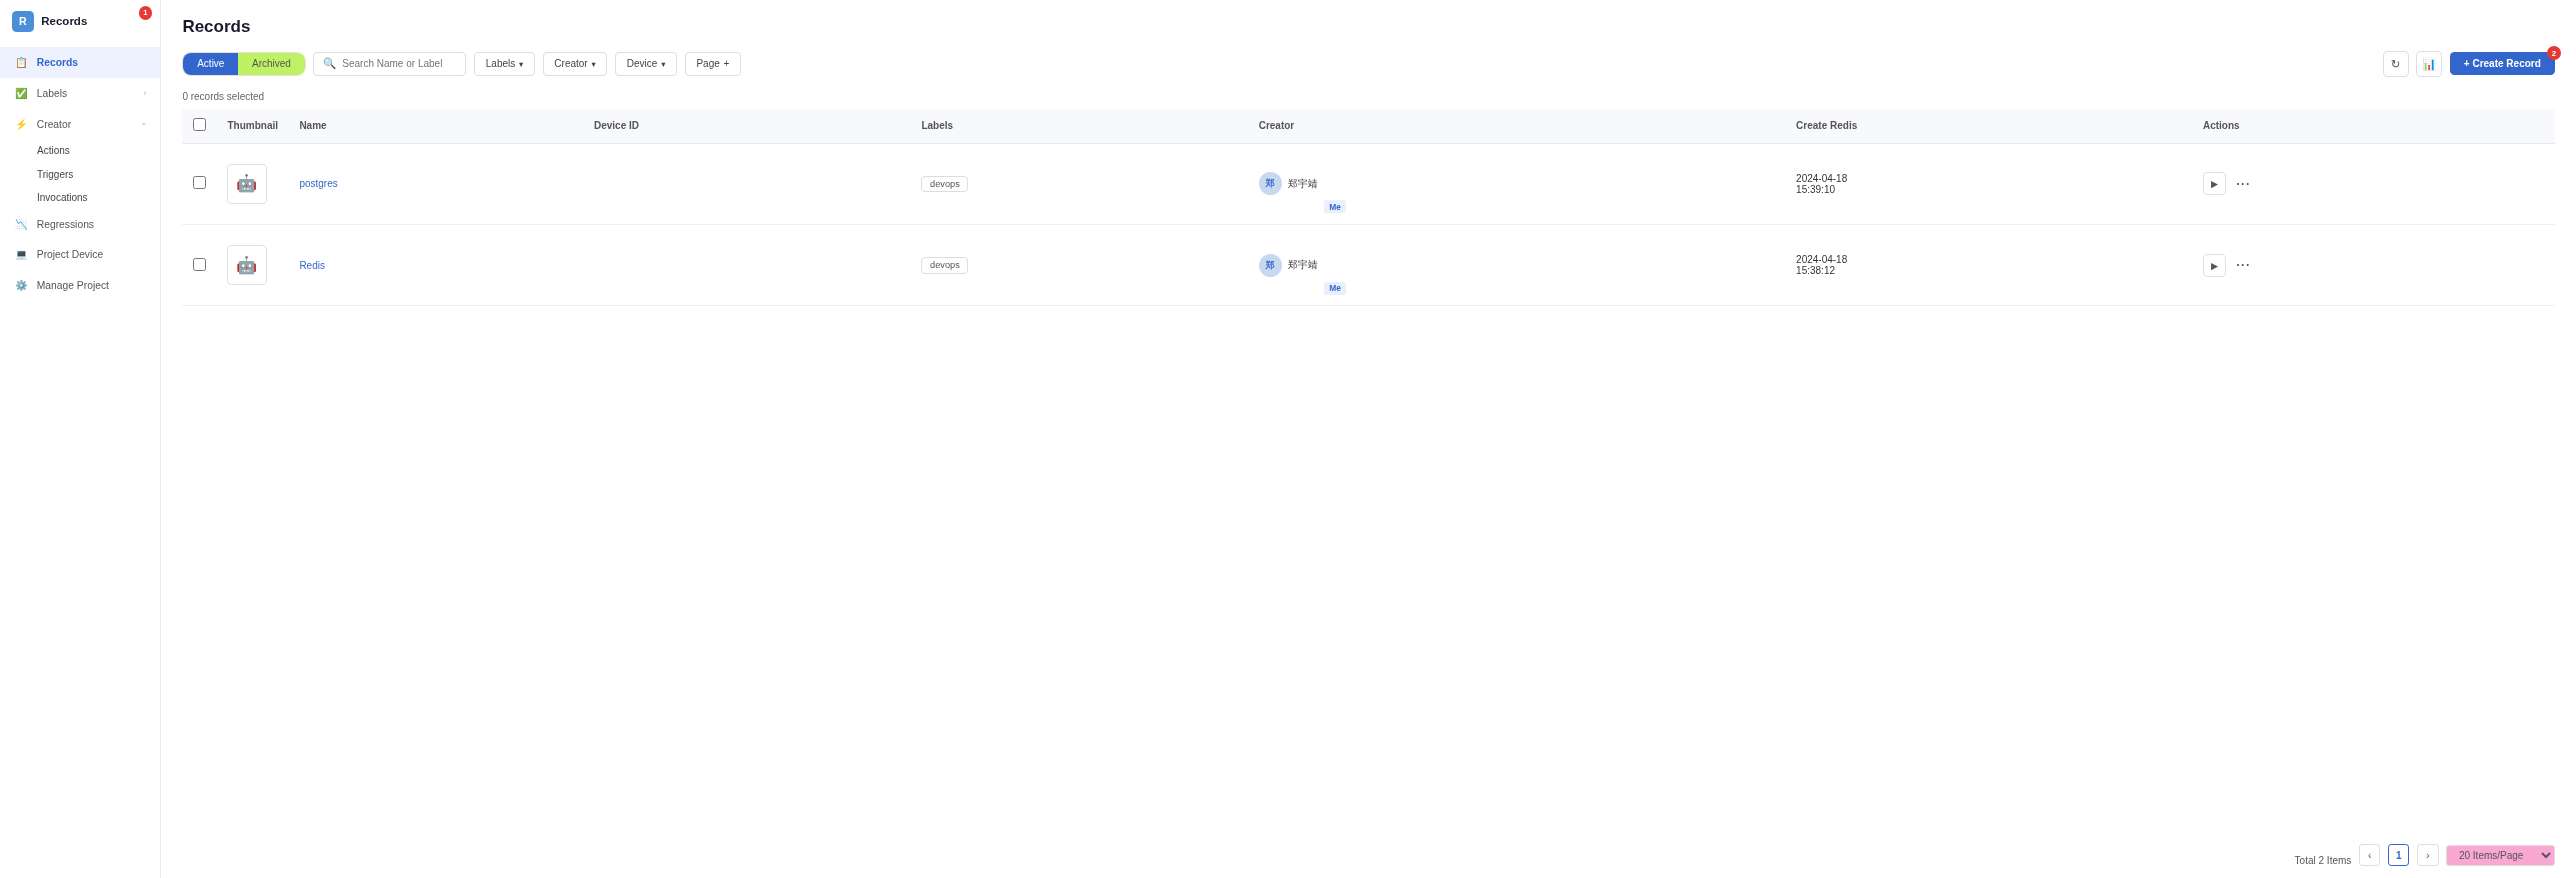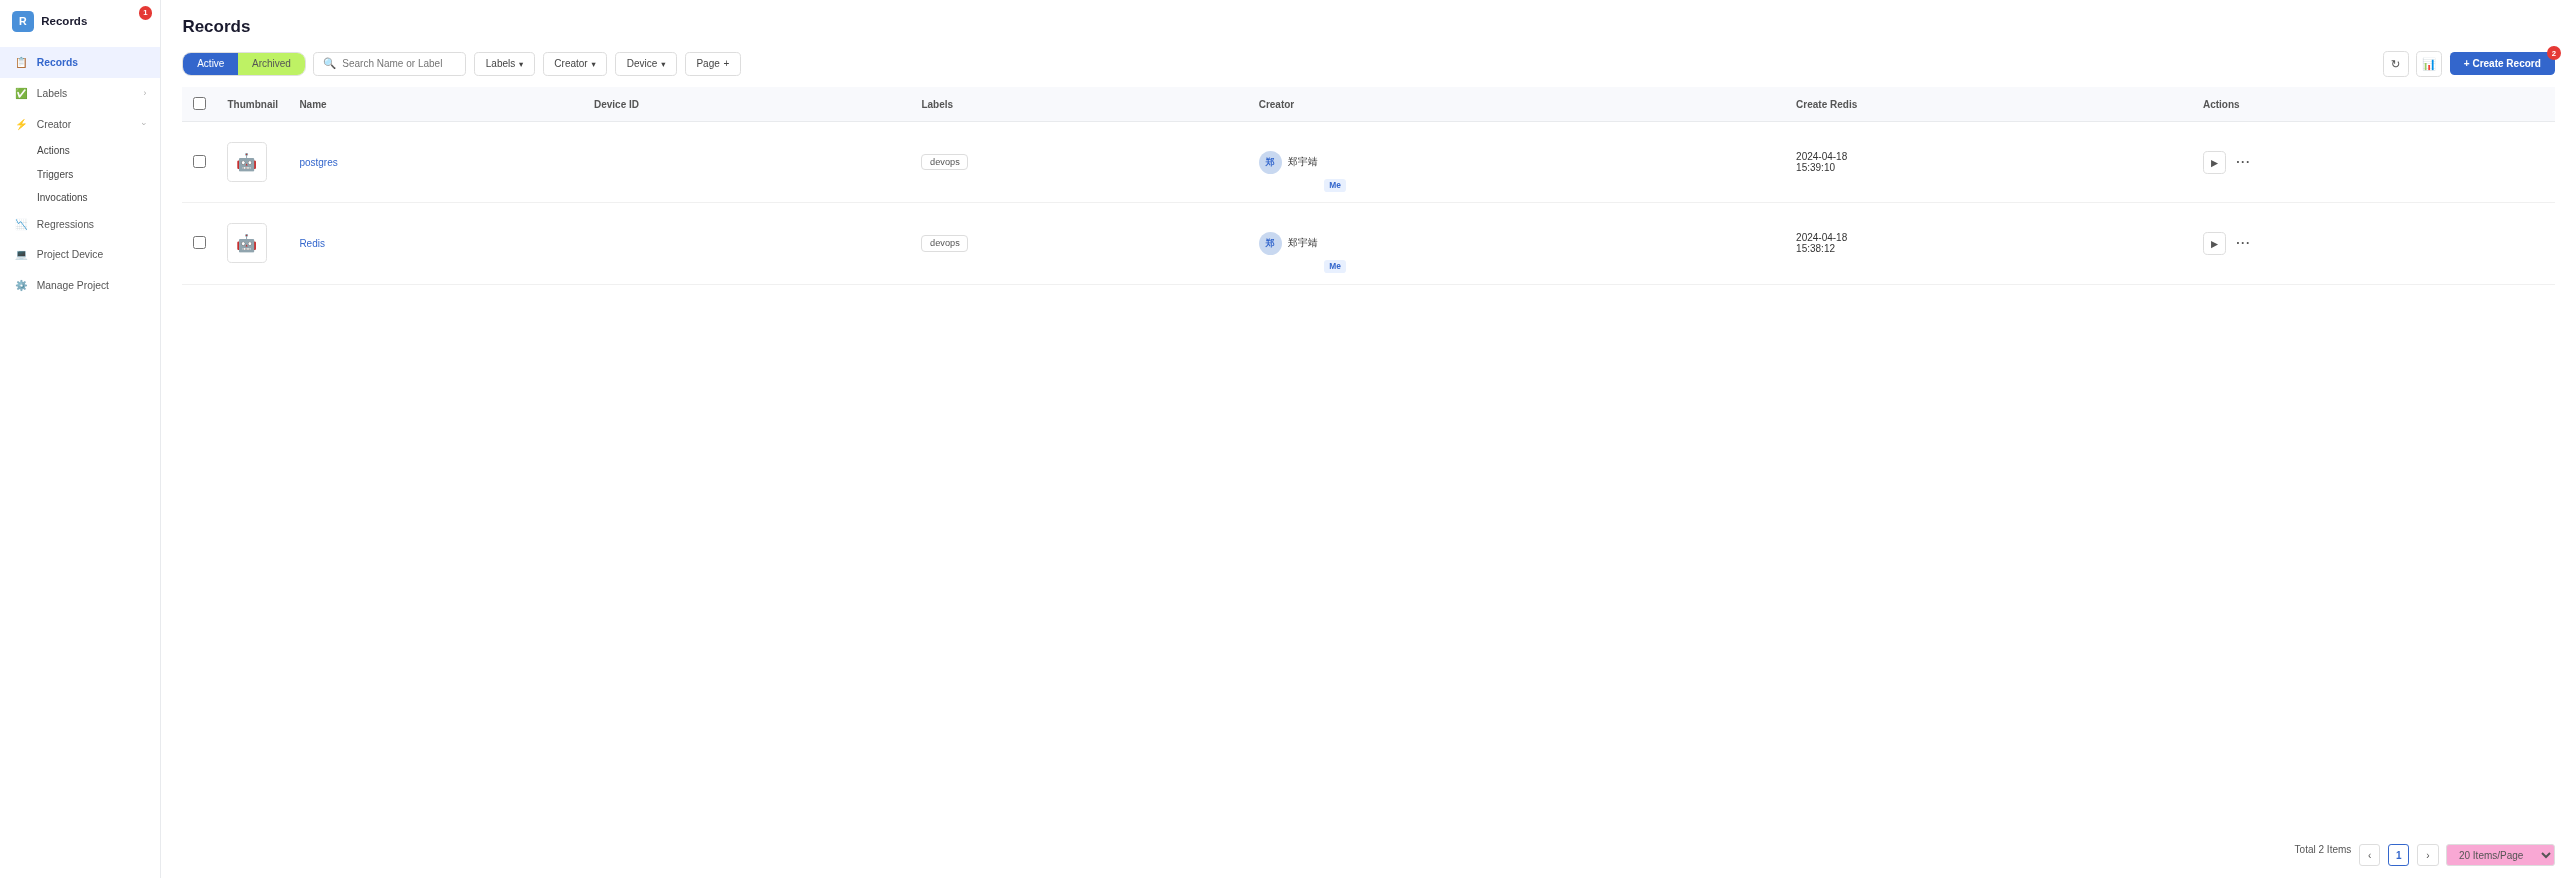--- a/index.html
+++ b/index.html
@@ -240,21 +240,21 @@
       display: flex; align-items: center; justify-content: center;
       cursor: pointer;
       color: #555;
       font-size: 12.2px;
       font-weight: 700;
       letter-spacing: 0.8px;
     }
     
     .pagination {
       display: flex;
-      align-items: flex-start;
+      align-items: flex-end;
       justify-content: flex-end;
       gap: 7.7px;
       padding: 12.2px 21.4px;
       font-size: 10px;
       color: #555;
     }
     .page-nav {
       width: 21.4px; height: 21.4px;
       border: 0.8px solid #ddd;
       border-radius: 3.1px;
@@ -365,20 +365,21 @@
         </button>
         <button class="create-btn">
           <span>+ Create Record</span>
           <span class="create-btn-badge">2</span>
         </button>
       </div>
     </div>
   </div>
 
   <div class="table-container">
+    <div class="records-info">0 records selected</div>
     <table>
       <thead>
         <tr>
           <th class="checkbox-cell">
             <input type="checkbox" style="">
           </th>
           <th>Thumbnail</th>
           <th>Name</th>
           <th>Device ID</th>
           <th>Labels</th>

